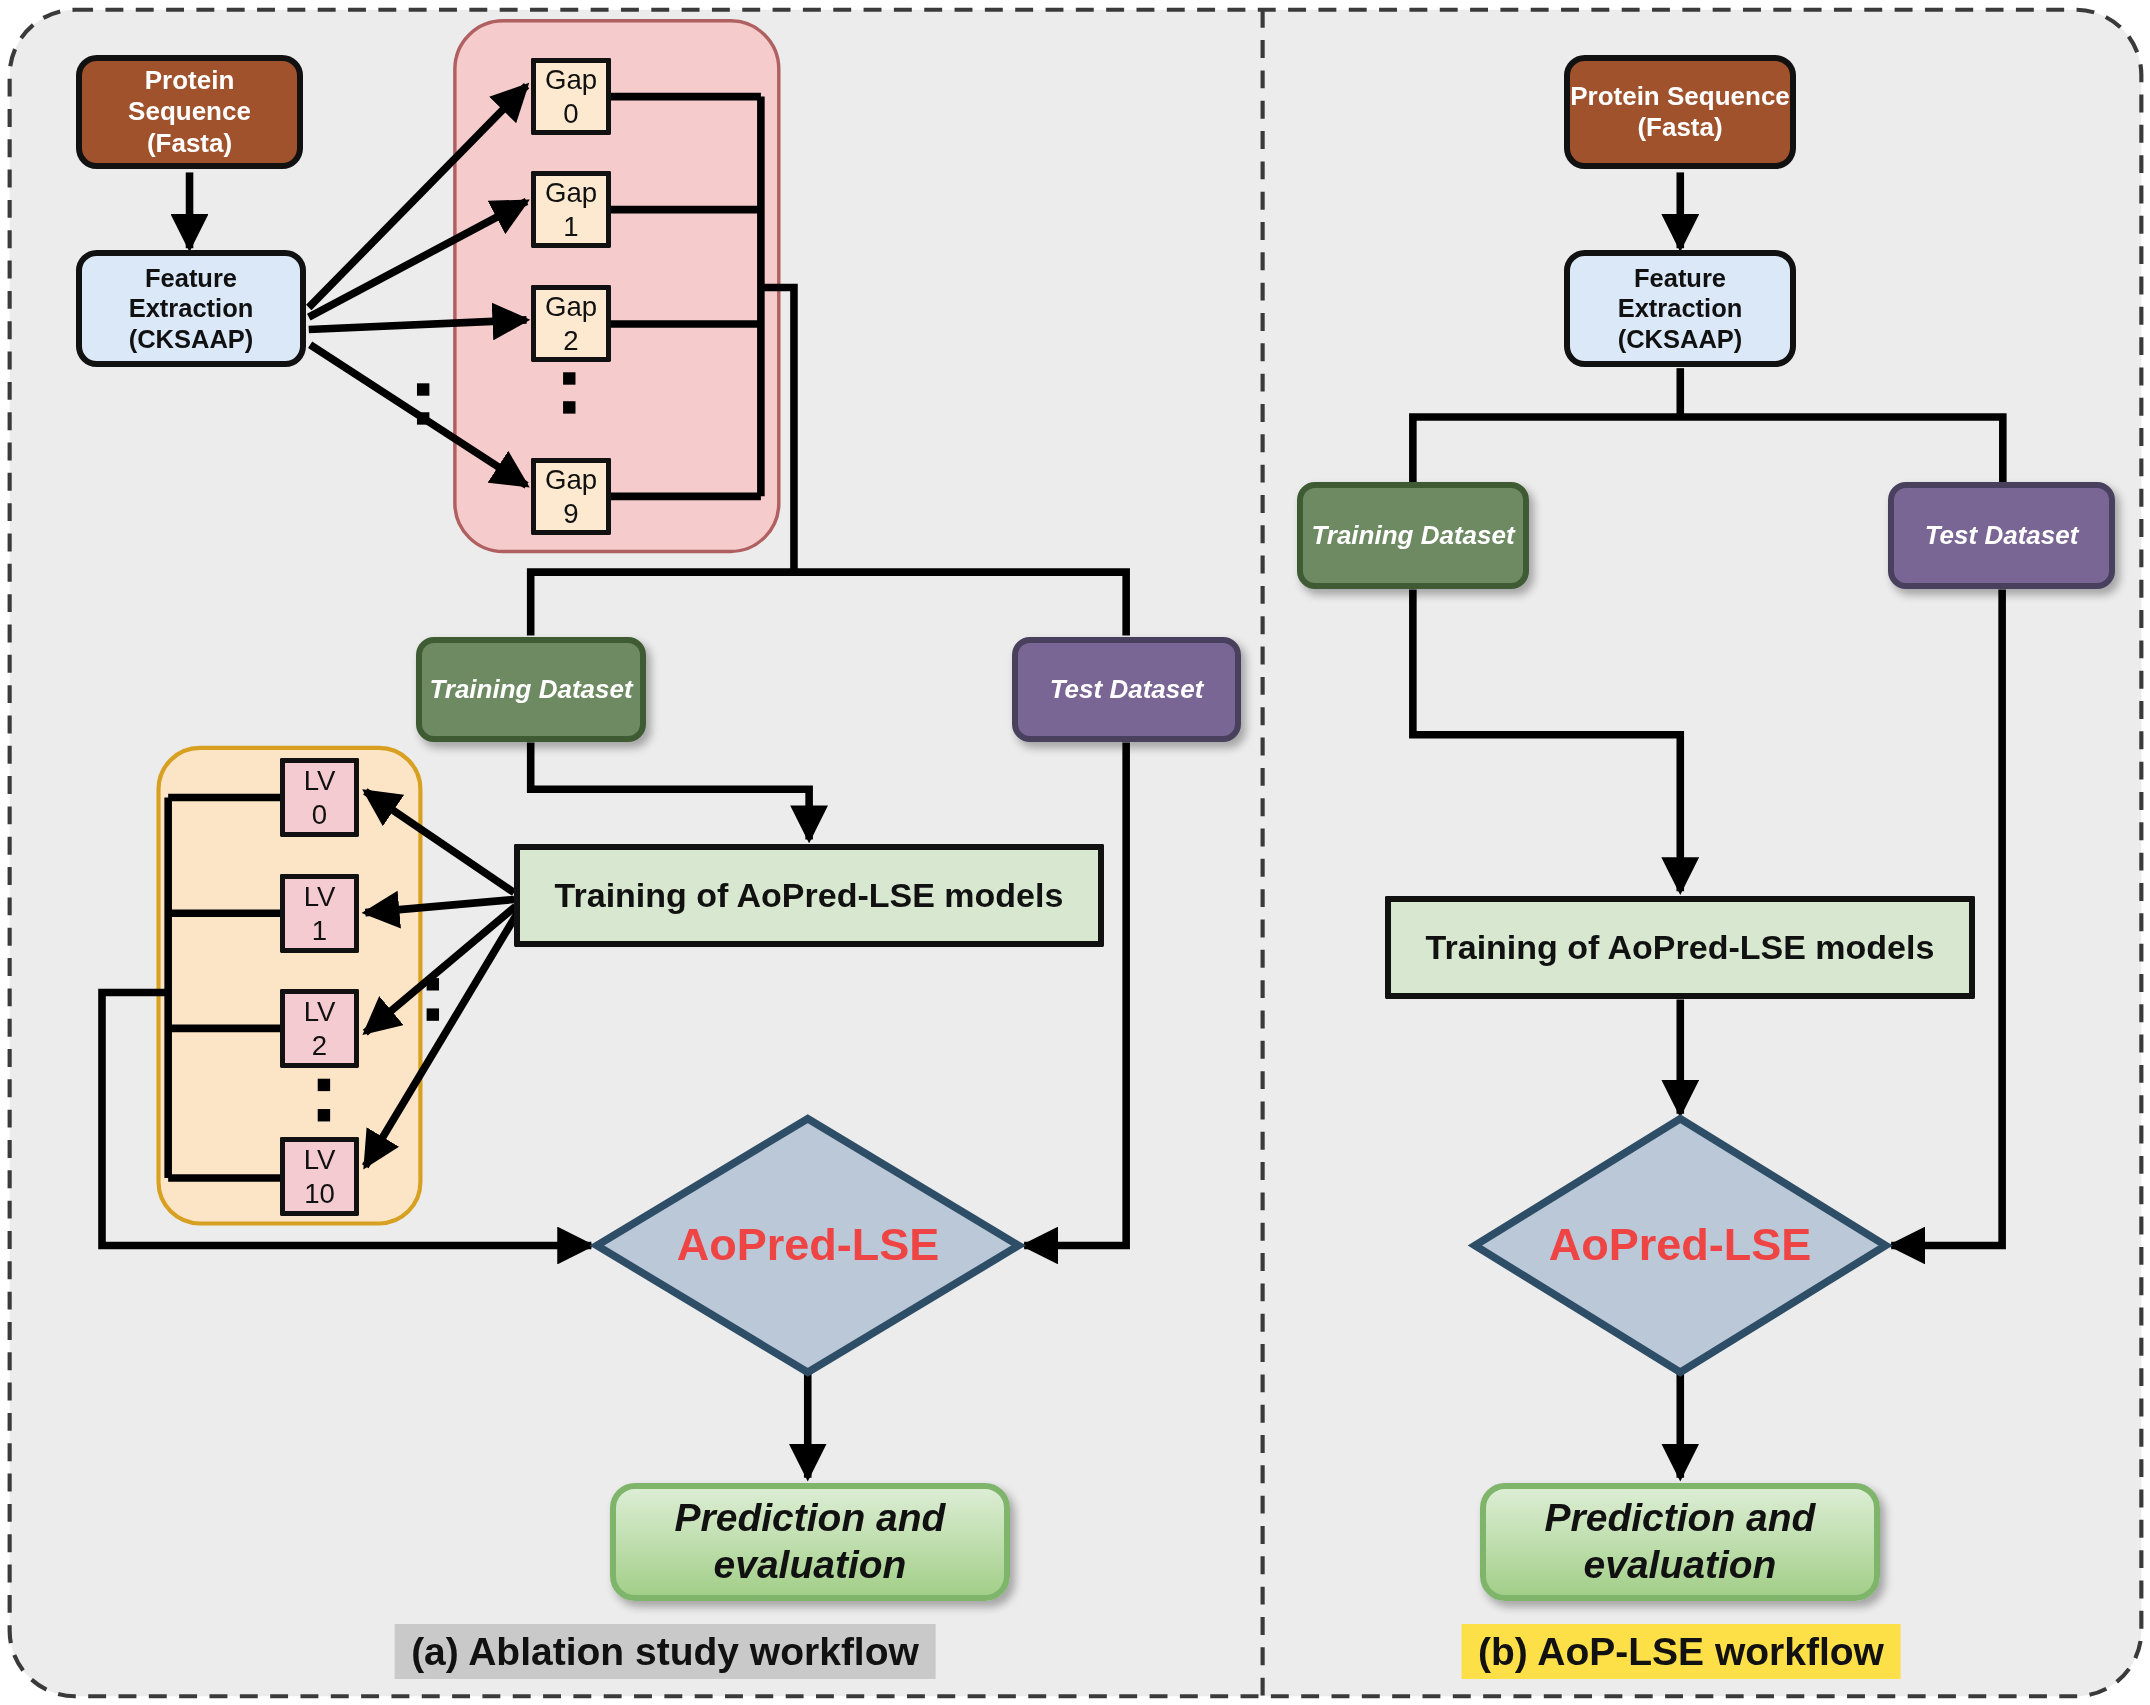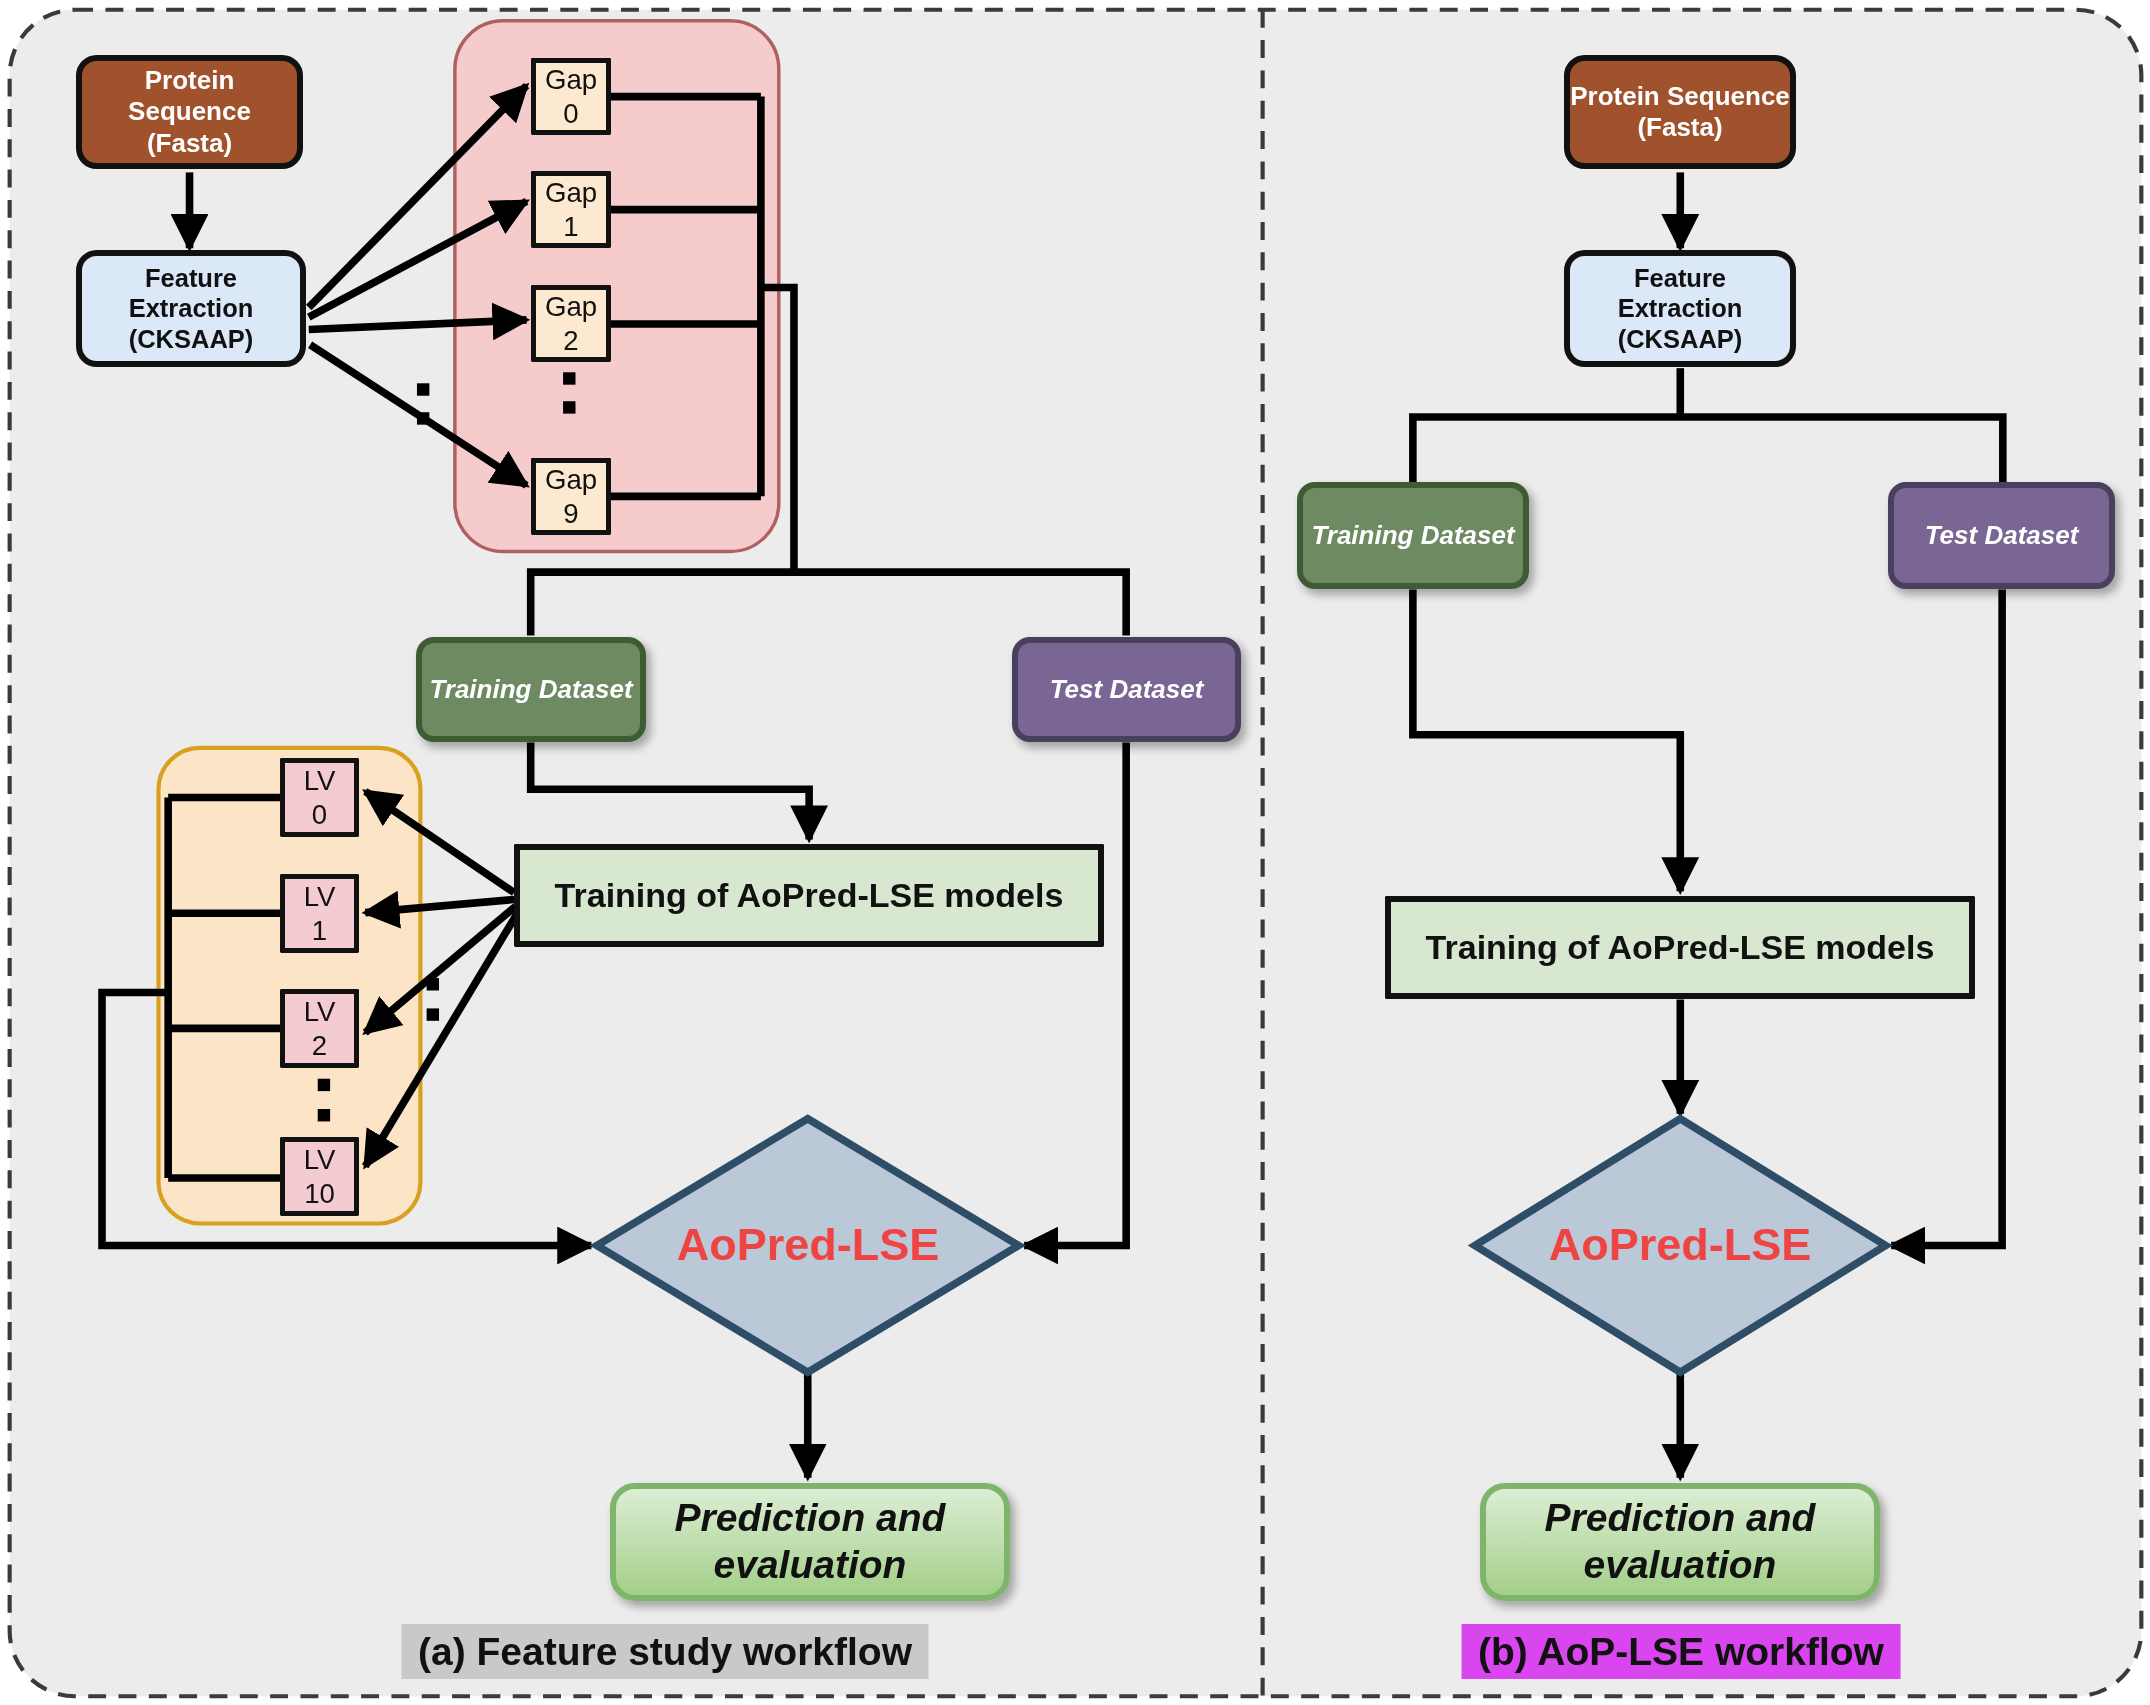--- a/index.html
+++ b/index.html
@@ -68,22 +68,22 @@
       <rect x="817" y="540" width="18" height="18" fill="#000000"></rect>
       <rect x="817" y="582" width="18" height="18" fill="#000000"></rect>
       <rect x="619" y="1419" width="18" height="18" fill="#000000"></rect>
       <rect x="619" y="1463" width="18" height="18" fill="#000000"></rect>
       <rect x="461" y="1565" width="18" height="18" fill="#000000"></rect>
       <rect x="461" y="1609" width="18" height="18" fill="#000000"></rect>
       <polygon points="866,1807 1172,1623 1478,1807 1172,1991" fill="#BAC8D7" stroke="#2E4D66" stroke-width="11" stroke-linejoin="miter"></polygon>
       <polygon points="2140,1807 2438,1623 2736,1807 2438,1991" fill="#BAC8D7" stroke="#2E4D66" stroke-width="11" stroke-linejoin="miter"></polygon>
     </svg>
   <div id="nodes-layer">
-    <div class="caption" id="caption-a" style="left: 665px; top: 1624px; font-size: 39px; background: rgb(201, 201, 201);">(a) Feature study workflow</div>
-    <div class="caption" id="caption-b" style="left: 1681px; top: 1624px; font-size: 39px; background: #d946ef; text-align: right;">(b) AoP-LSE workflow</div>
+    <div class="caption" id="caption-a" style="left: 665px; top: 1624px; font-size: 39px; background: rgb(201, 201, 201);">(a) Ablation study workflow</div>
+    <div class="caption" id="caption-b" style="left: 1681px; top: 1624px; font-size: 39px; background: #fde047; text-align: right;">(b) AoP-LSE workflow</div>
   <div class="diamond-label" style="left: 808px; top: 1245px; font-size: 45px;">AoPred-LSE</div>
       <div class="diamond-label" style="left: 1680px; top: 1245px; font-size: 45px;">AoPred-LSE</div>
       <div class="node" style="left: 76px; top: 55px; width: 227px; height: 114px; background: rgb(160, 82, 45); border: 6.2px solid rgb(17, 17, 17); border-radius: 20.7px; color: rgb(255, 255, 255); font-size: 26px; font-weight: bold;">Protein Sequence
 (Fasta)</div>
       <div class="node" style="left: 76px; top: 250px; width: 230px; height: 117px; background: rgb(218, 232, 248); border: 6.2px solid rgb(17, 17, 17); border-radius: 20.7px; color: rgb(17, 17, 17); font-size: 25.5px; font-weight: bold;">Feature Extraction
 (CKSAAP)</div>
       <div class="node" style="left: 531px; top: 58px; width: 80px; height: 77px; background: rgb(252, 233, 207); border: 5.5px solid rgb(17, 17, 17); border-radius: 1.4px; color: rgb(17, 17, 17); font-size: 27.6px;">Gap
 0</div>
       <div class="node" style="left: 531px; top: 171px; width: 80px; height: 77px; background: rgb(252, 233, 207); border: 5.5px solid rgb(17, 17, 17); border-radius: 1.4px; color: rgb(17, 17, 17); font-size: 27.6px;">Gap
 1</div>

